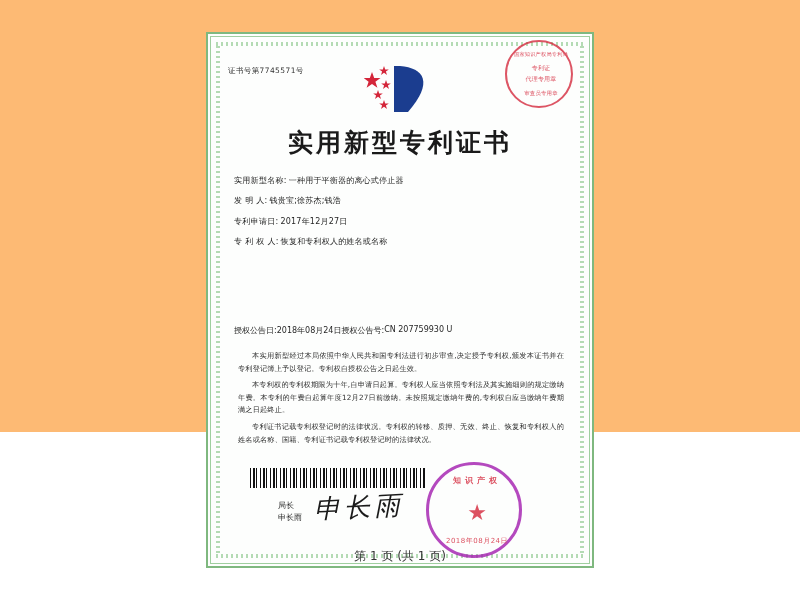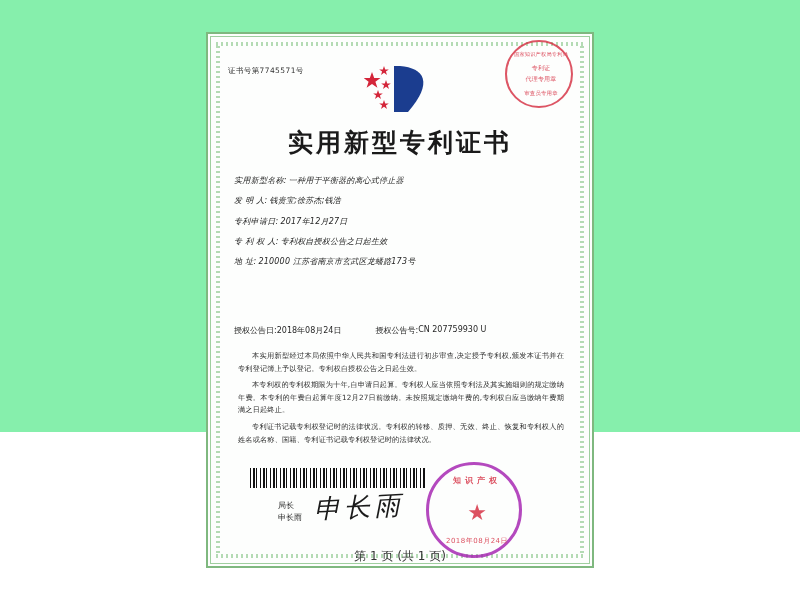--- a/index.html
+++ b/index.html
@@ -9,21 +9,21 @@
     width: 800px;
     height: 600px;
     overflow: hidden;
     font-family: "DejaVu Sans", "Liberation Sans", sans-serif;
   }
 
   #certificate {
     position: relative;
     width: 800px;
     height: 432px;
-    background: #86efac;
+    background: #fdba74;
   }
 
   
   .border-outer {
     position: absolute;
     left: 206px;
     top: 32px;
     width: 388px;
     height: 536px;
     border: 2px solid #7fb87f;
@@ -114,21 +114,20 @@
     width: 340px;
   }
   .field-row {
     display: flex;
     align-items: baseline;
     margin-bottom: 9.5px;
     font-size: 8px;
     line-height: 1.35;
     color: #262626;
     white-space: nowrap;
-    font-style: italic;
   }
   .field-label {
     flex: 0 0 auto;
     letter-spacing: 0.3px;
   }
   .field-value {
     flex: 0 0 auto;
     letter-spacing: 0.2px;
     margin-left: 2px;
   }
@@ -137,21 +136,21 @@
     position: absolute;
     left: 10px;
     top: 277px;
     width: 340px;
     display: flex;
     font-size: 8px;
     color: #262626;
     white-space: nowrap;
   }
   .grant-row .gd { flex: 0 0 auto; }
-  .grant-row .gn { margin-left: 34px; }
+  .grant-row .gn { }
 
   .body-text {
     position: absolute;
     left: 14px;
     top: 302px;
     width: 326px;
     font-size: 7.2px;
     line-height: 1.75;
     text-align: justify;
     color: #2e2e2e;
@@ -303,25 +302,21 @@
       <div class="field-row">
         <span class="field-label">发 明 人:</span>
         <span class="field-value">钱贵宝;徐苏杰;钱浩</span>
       </div>
       <div class="field-row">
         <span class="field-label">专利申请日:</span>
         <span class="field-value">2017年12月27日</span>
       </div>
       <div class="field-row">
         <span class="field-label">专 利 权 人:</span>
-        <span class="field-value">专利权自授权公告之日起生效</span>
-      </div>
-      <div class="field-row">
-        <span class="field-label">地       址:</span>
-        <span class="field-value">210000  江苏省南京市玄武区龙蟠路173号</span>
+        <span class="field-value">恢复和专利权人的姓名或名称</span>
       </div>
     </div>
 
     <div class="grant-row">
       <span class="gd">授权公告日:</span>
       <span class="gd">2018年08月24日</span>
       <span class="gd gn">授权公告号:</span>
       <span class="gd">CN 207759930 U</span>
     </div>
 

